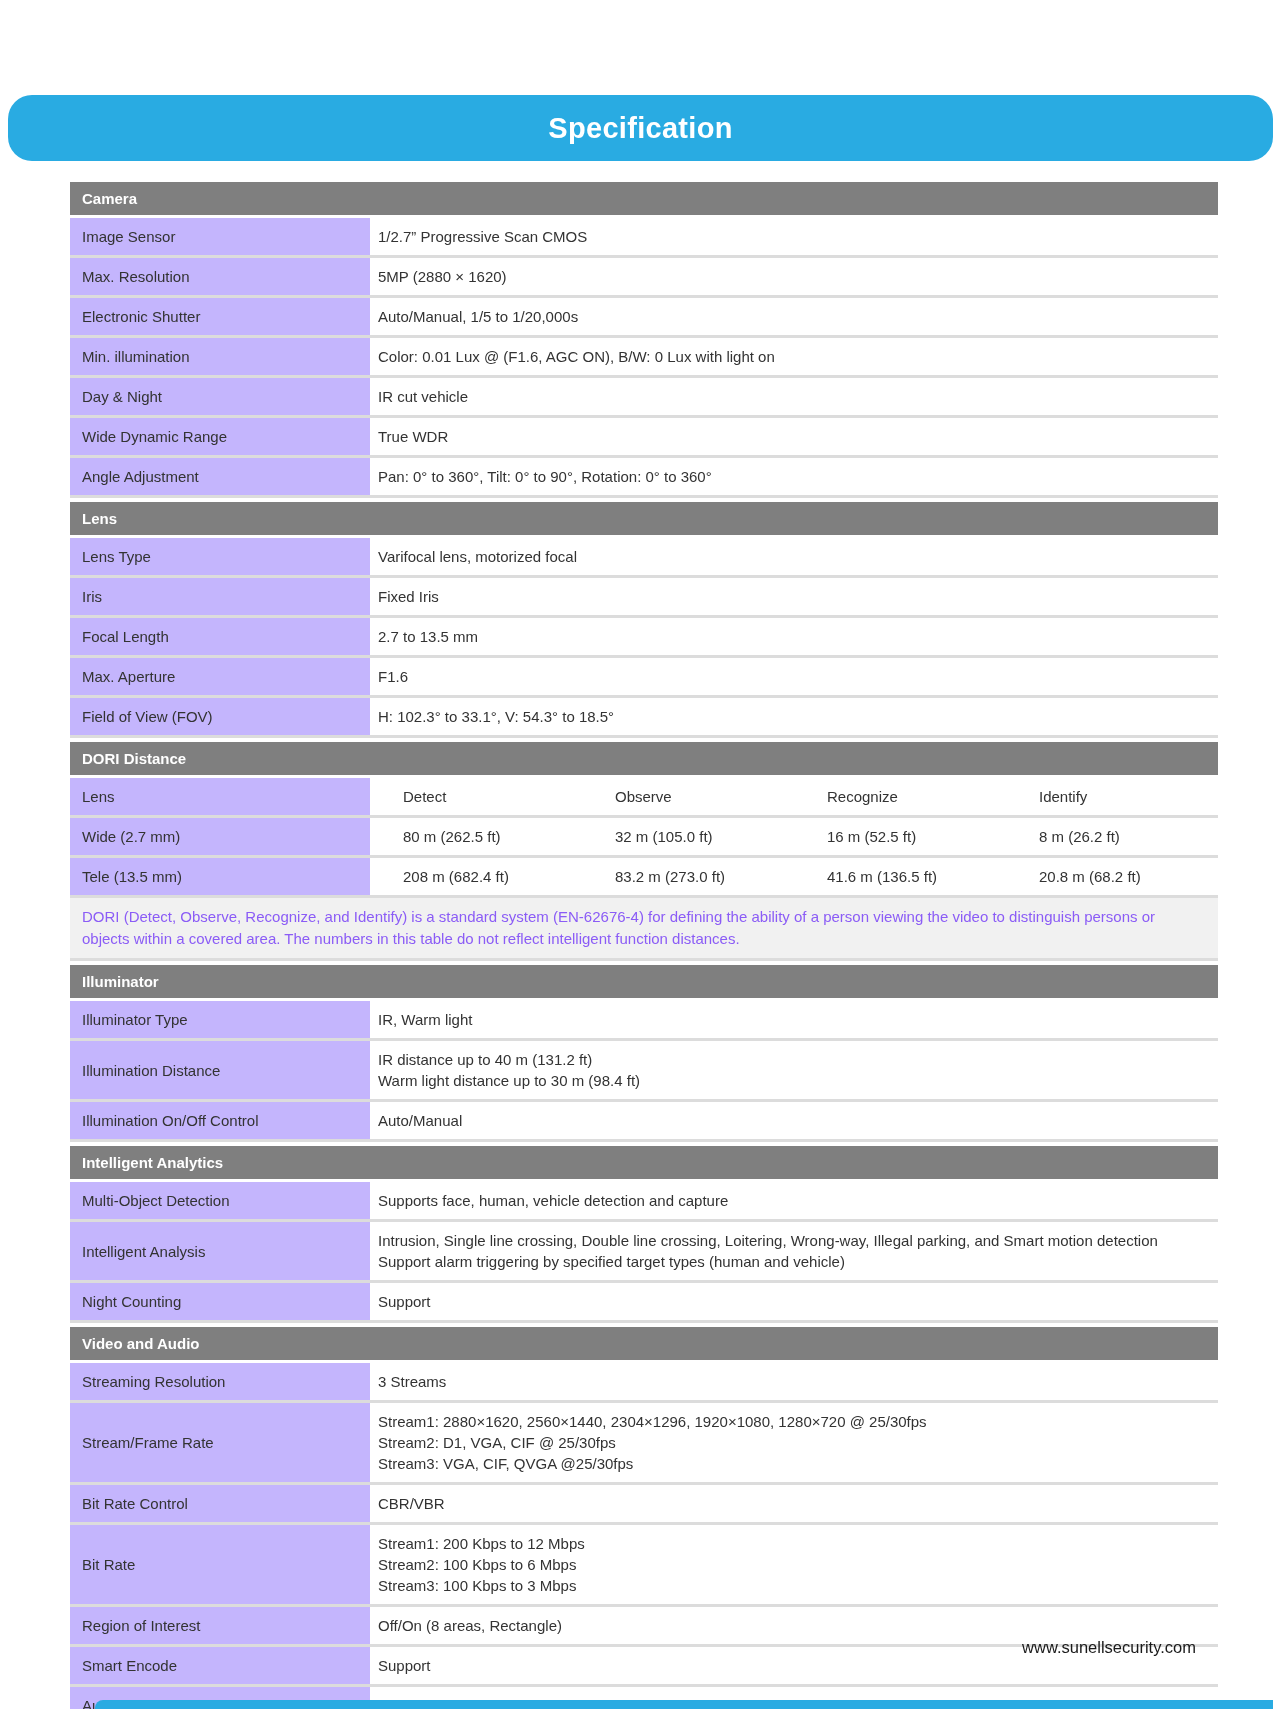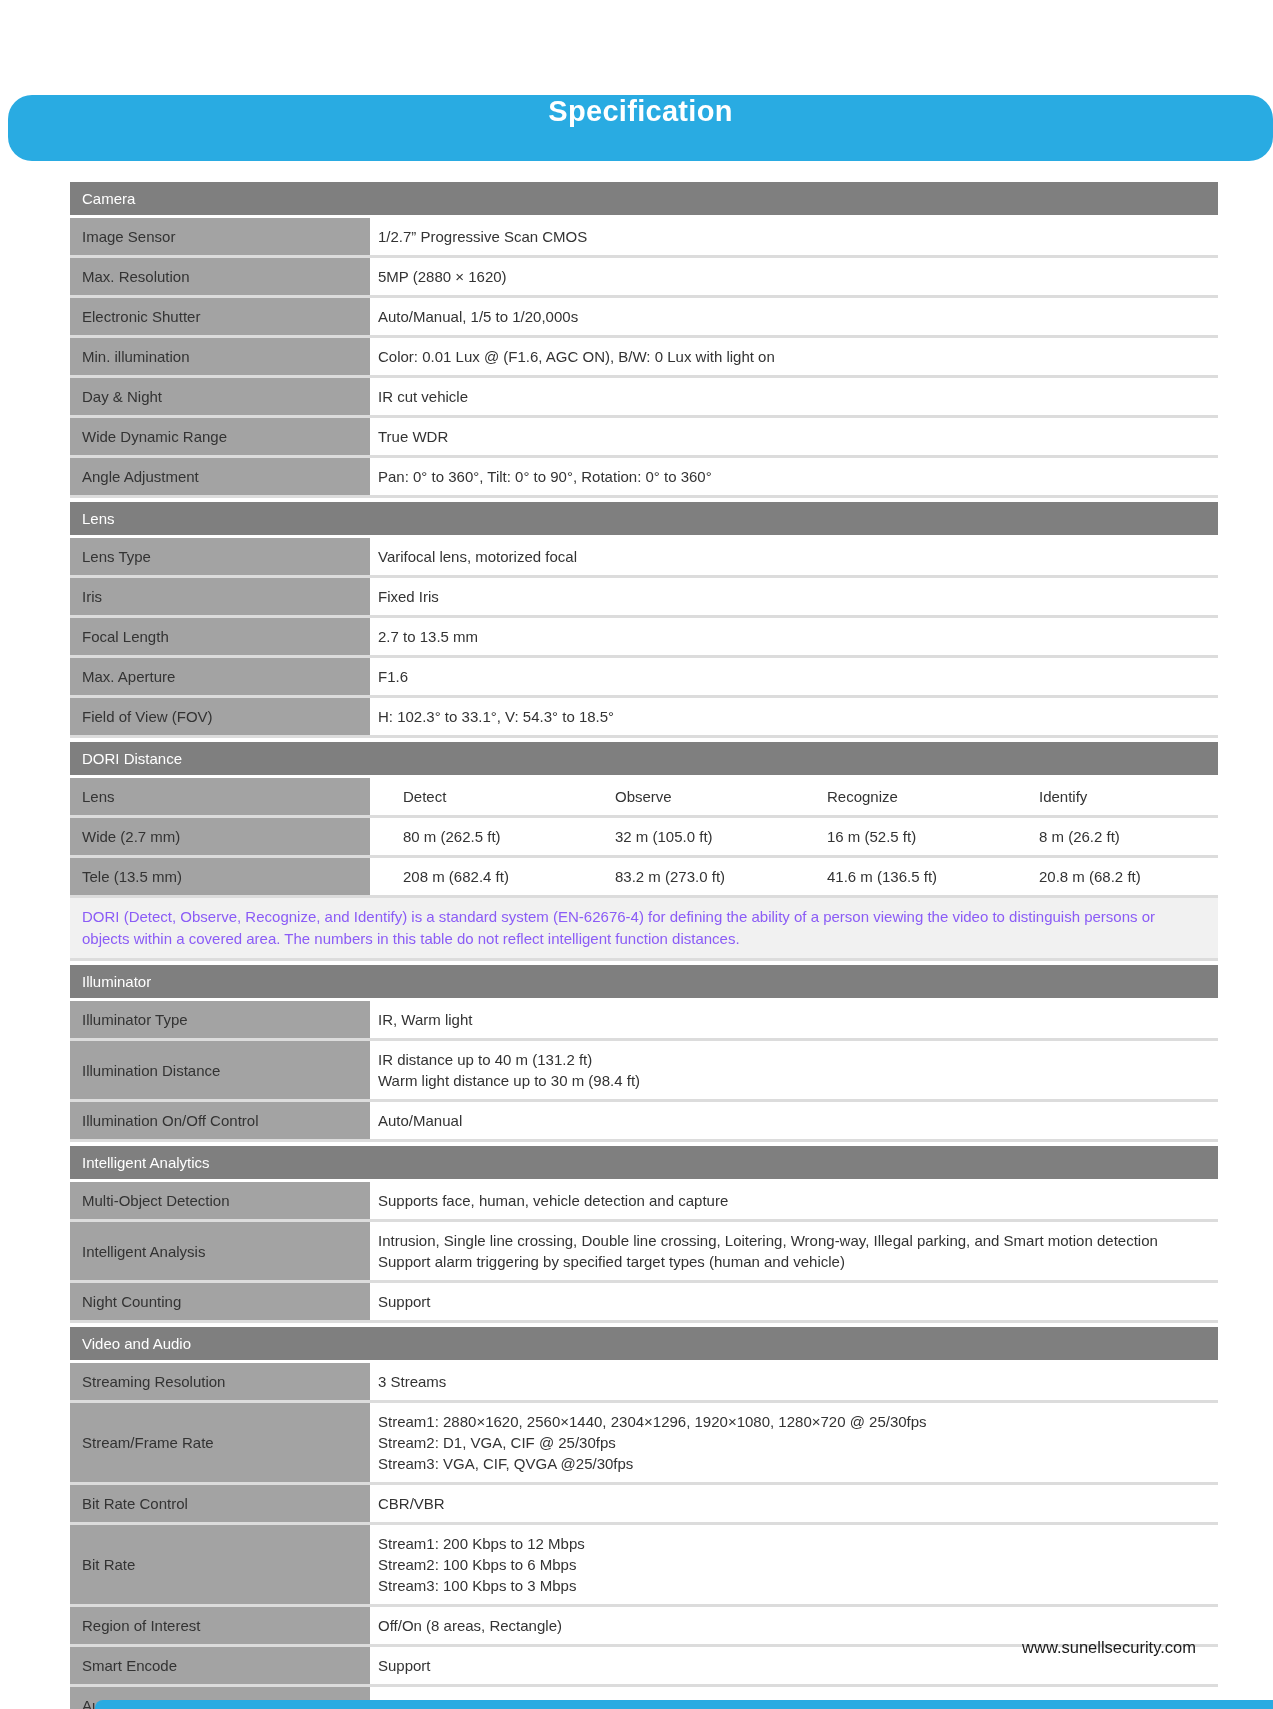--- a/index.html
+++ b/index.html
@@ -3,34 +3,34 @@
 <meta charset="utf-8">
 <style>
   html,body{margin:0;padding:0;}
   body{
     width:1273px;height:1709px;position:relative;background:#ffffff;
     font-family:"Liberation Sans", sans-serif;color:#333;overflow:hidden;
   }
   .banner{
     position:absolute;top:95px;left:8px;right:0;height:66px;
     background:#29ABE2;border-radius:24px;
-    display:flex;justify-content:center;
+    display:flex;align-items:center;justify-content:center;
   }
   .banner-title{color:#fff;font-weight:bold;font-size:29px;letter-spacing:.3px;}
   .spec{
     position:absolute;left:70px;top:178px;width:1148px;font-size:15px;
   }
   .band{
-    height:33px;background:#7F7F7F;color:#fff;font-weight:normal;
+    height:33px;background:#7F7F7F;color:#fff;font-weight:bold;
     display:flex;align-items:center;padding-left:12px;
     margin-top:4px;border-bottom:3px solid #fff;
   }
   .spec-row{display:flex;border-bottom:3px solid #DCDCDC;background:#fff;}
   .spec-label{
-    width:300px;flex:0 0 300px;background:#a3a3a3;box-sizing:border-box;
+    width:300px;flex:0 0 300px;background:#c4b5fd;box-sizing:border-box;
     padding-left:12px;display:flex;align-items:center;line-height:19px;
   }
   .spec-value{flex:1;padding:8px 10px 8px 8px;line-height:21px;}
   .cols{display:flex;padding-left:8px;}
   .col{width:187px;flex:0 0 187px;margin-left:25px;}
   .note{
     background:#F1F1F1;border-bottom:3px solid #DCDCDC;
     padding:8px 14px 8px 12px;line-height:22px;color:#8b5cf6;
   }
   .footer-url{

